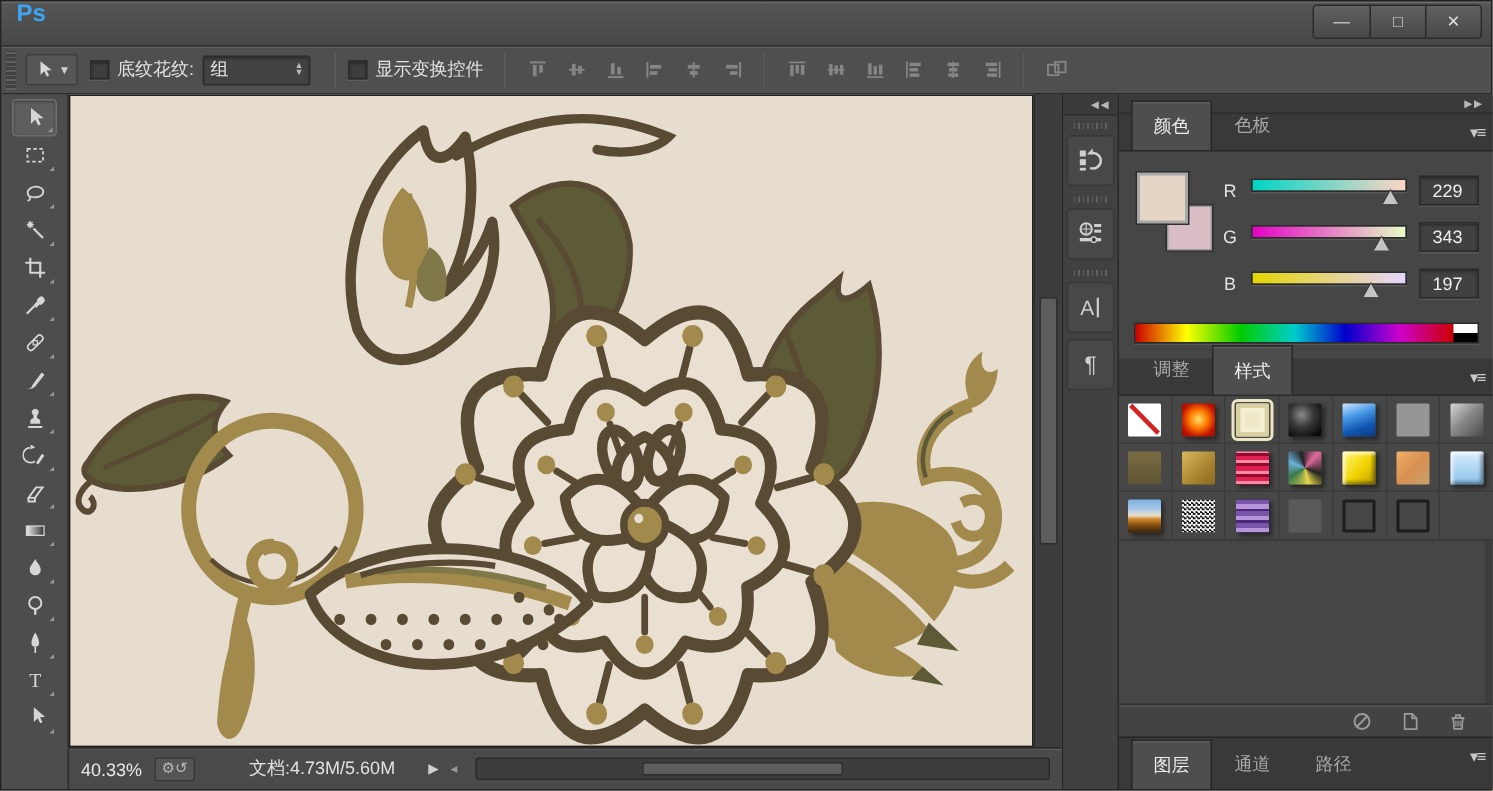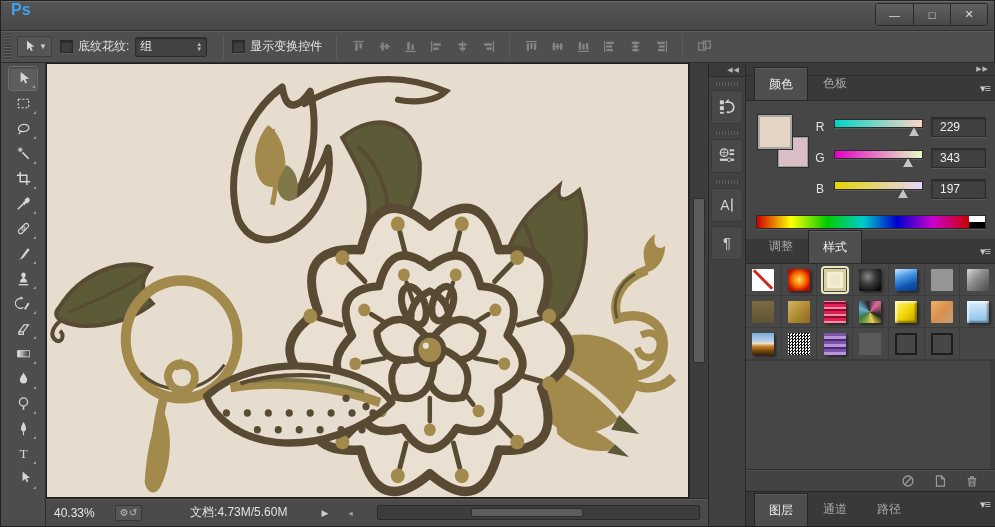--- a/index.html
+++ b/index.html
@@ -71,21 +71,21 @@
 
   .canvas-col { flex:1; display:flex; flex-direction:column; min-width:0; }
   .canvas-row { flex:1; display:flex; min-height:0; background:#353535; }
   .canvas-wrap { flex:1; position:relative; background:#e7ddcf; border:1px solid #1f1f1f; }
   .canvas-wrap svg { display:block; width:100%; height:100%; }
   .vscroll { width:19px; flex:0 0 19px; background:#3d3d3d; border-left:1px solid #2a2a2a; position:relative; }
   .vscroll .thumb { position:absolute; left:3px; right:3px; top:31%; height:38%; background:#5d5d5d;
                     border:1px solid #2e2e2e; border-radius:2px; }
 
   .statusbar { height:28px; flex:0 0 28px; background:#4a4a4a; border-top:1px solid #2b2b2b;
-               display:flex; align-items:center; padding:0 8px; gap:20px;
+               display:flex; align-items:center; padding:0 8px; gap:8px;
                box-shadow:inset 0 1px 0 #5a5a5a; }
   .status-zoom { color:#e8e8e8; }
   .status-gear { background:#555; border:1px solid #383838; border-radius:2px; padding:0 4px;
                  color:#b8b8b8; font-size:10px; height:16px; display:flex; align-items:center; }
   .status-doc { color:#e2e2e2; margin-left:28px; }
   .status-flyout { color:#cfcfcf; font-size:9px; margin-left:14px; }
   .hscroll { flex:1; height:15px; background:#3d3d3d; border:1px solid #2a2a2a; border-radius:2px;
              position:relative; margin-left:4px; }
   .hscroll .thumb { position:absolute; top:2px; bottom:2px; left:29%; width:35%; background:#5d5d5d;
                     border:1px solid #2e2e2e; border-radius:2px; }
@@ -123,21 +123,21 @@
                border:2px solid #a8a8a8; outline:1px solid #2e2e2e; }
   .sliders { flex:1; display:flex; flex-direction:column; justify-content:space-between; padding:2px 0 8px; }
   .slider-row { display:flex; align-items:center; gap:8px; height:24px; }
   .ch-label { width:12px; text-align:center; color:#e4e4e4; }
   .track-wrap { flex:1; position:relative; height:20px; }
   .track { position:absolute; left:0; right:0; top:2px; height:9px; border:1px solid #2c2c2c;
            box-shadow:0 1px 0 #5a5a5a; }
   .thumb-tri { position:absolute; top:10px; width:0; height:0; transform:translateX(-50%);
                border-left:5px solid transparent; border-right:5px solid transparent;
                border-bottom:9px solid #c4c4c4; filter:drop-shadow(0 -1px 0 #2a2a2a); }
-  .val-box { width:55px; height:20px; background:#414141; border:1px solid #2c2c2c; color:#ededed;
+  .val-box { width:40px; height:20px; background:#414141; border:1px solid #2c2c2c; color:#ededed;
              display:flex; align-items:center; padding-left:8px;
              box-shadow:inset 0 1px 2px rgba(0,0,0,.4), 0 1px 0 #585858; }
 
   .spectrum-row { flex:0 0 26px; display:flex; align-items:center; padding:0 10px 8px; }
   .spectrum { flex:1; height:14px; border:1px solid #2a2a2a; display:flex;
               box-shadow:0 1px 0 #585858; }
   .spec-grad { flex:1; background:linear-gradient(90deg,#c00 0%,#ff0 16%,#0c0 33%,#0cc 50%,#00c 66%,#c0c 83%,#c00 100%); }
   .spec-ends { width:16px; display:flex; flex-direction:column; }
   .spec-ends div { flex:1; }
   .spec-white { background:#fff; } .spec-black { background:#000; }

